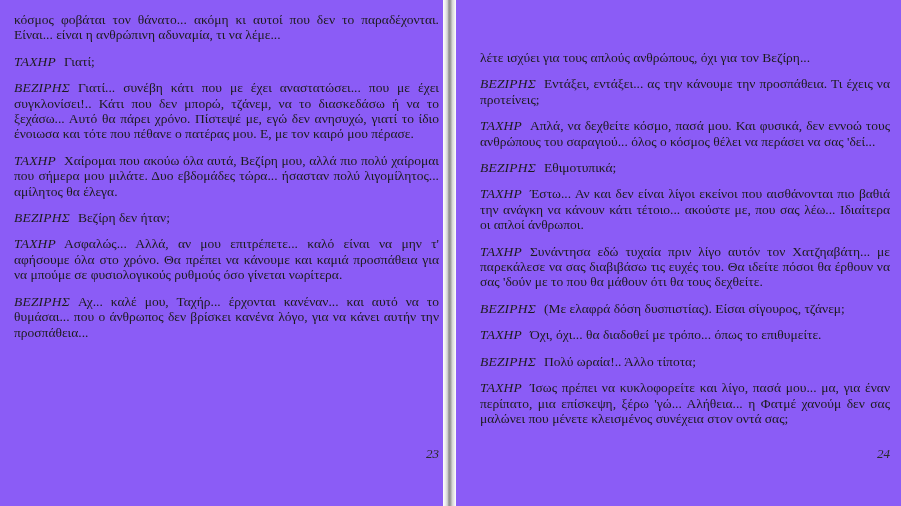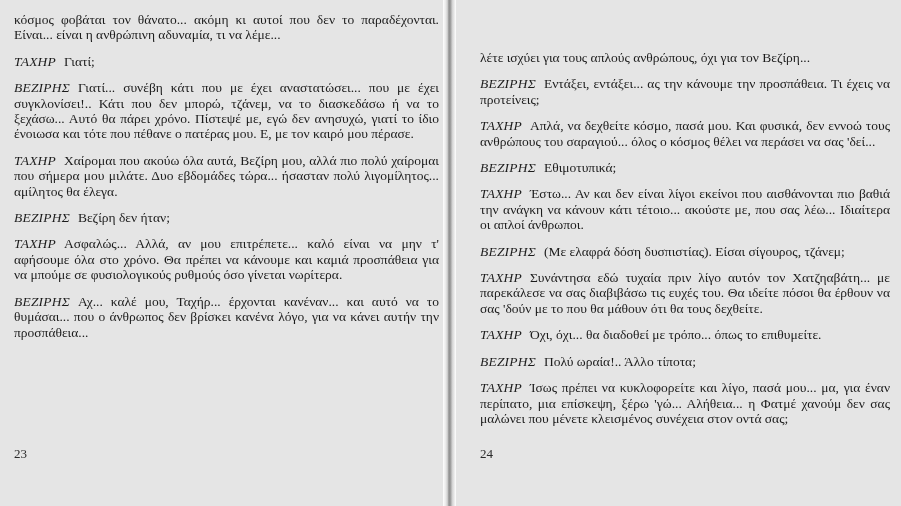--- a/index.html
+++ b/index.html
@@ -11,21 +11,21 @@
     width: 901px;
     height: 506px;
     position: relative;
     overflow: hidden;
     font-family: "Liberation Serif", "DejaVu Serif", serif;
     color: #1c1c1c;
   }
   .spread {
     position: absolute;
     inset: 0;
-    background: #e5e5e5;
+    background: #8b5cf6;
   }
   .page {
     position: absolute;
     top: 0;
     height: 506px;
   }
   .page-left  { left: 14px;  width: 425px; }
   .page-right { left: 480px; width: 410px; }
   .text-block { position: absolute; left: 0; right: 0; }
   .page-left  .text-block { top: 12px; }
@@ -42,23 +42,24 @@
     letter-spacing: 0.2px;
     white-space: nowrap;
     font-style: italic;
   }
   .speaker:empty { padding-right: 0; }
   .page-number {
     position: absolute;
     top: 446px;
     left: 0;
     right: 0;
-    text-align: left;
+    text-align: right;
     font-size: 13px;
     color: #2a2a2a;
+    font-style: italic;
   }
   .gutter {
     position: absolute;
     left: 443px;
     top: 0;
     width: 13px;
     height: 506px;
     background: linear-gradient(
       to right,
       #ffffff 0%,
@@ -91,22 +92,22 @@
 
   <div class="gutter"></div>
 
   <div class="page page-right">
     <div class="text-block">
       <p class="para"><span class="speaker"></span><span class="dialogue">λέτε ισχύει για τους απλούς ανθρώπους, όχι για τον Βεζίρη...</span></p>
       <p class="para"><span class="speaker">ΒΕΖΙΡΗΣ</span><span class="dialogue">Εντάξει, εντάξει... ας την κάνουμε την προσπάθεια. Τι έχεις να προτείνεις;</span></p>
       <p class="para"><span class="speaker">ΤΑΧΗΡ</span><span class="dialogue">Απλά, να δεχθείτε κόσμο, πασά μου. Και φυσικά, δεν εννοώ τους ανθρώπους του σαραγιού... όλος ο κόσμος θέλει να περάσει να σας 'δεί...</span></p>
       <p class="para"><span class="speaker">ΒΕΖΙΡΗΣ</span><span class="dialogue">Εθιμοτυπικά;</span></p>
       <p class="para"><span class="speaker">ΤΑΧΗΡ</span><span class="dialogue">Έστω... Αν και δεν είναι λίγοι εκείνοι που αισθάνονται πιο βαθιά την ανάγκη να κάνουν κάτι τέτοιο... ακούστε με, που σας λέω... Ιδιαίτερα οι απλοί άνθρωποι.</span></p>
+      <p class="para"><span class="speaker">ΤΑΧΗΡ</span><span class="dialogue">Συνάντησα εδώ τυχαία πριν λίγο αυτόν τον Χατζηαβάτη... με παρεκάλεσε να σας διαβιβάσω τις ευχές του. Θα ιδείτε πόσοι θα έρθουν να σας 'δούν με το που θα μάθουν ότι θα τους δεχθείτε.</span></p>
       <p class="para"><span class="speaker">ΒΕΖΙΡΗΣ</span><span class="dialogue">(Με ελαφρά δόση δυσπιστίας). Είσαι σίγουρος, τζάνεμ;</span></p>
-      <p class="para"><span class="speaker">ΤΑΧΗΡ</span><span class="dialogue">Συνάντησα εδώ τυχαία πριν λίγο αυτόν τον Χατζηαβάτη... με παρεκάλεσε να σας διαβιβάσω τις ευχές του. Θα ιδείτε πόσοι θα έρθουν να σας 'δούν με το που θα μάθουν ότι θα τους δεχθείτε.</span></p>
       <p class="para"><span class="speaker">ΤΑΧΗΡ</span><span class="dialogue">Όχι, όχι... θα διαδοθεί με τρόπο... όπως το επιθυμείτε.</span></p>
       <p class="para"><span class="speaker">ΒΕΖΙΡΗΣ</span><span class="dialogue">Πολύ ωραία!.. Άλλο τίποτα;</span></p>
       <p class="para"><span class="speaker">ΤΑΧΗΡ</span><span class="dialogue">Ίσως πρέπει να κυκλοφορείτε και λίγο, πασά μου... μα, για έναν περίπατο, μια επίσκεψη, ξέρω 'γώ... Αλήθεια... η Φατμέ χανούμ δεν σας μαλώνει που μένετε κλεισμένος συνέχεια στον οντά σας;</span></p>
     </div>
     <div class="page-number">24</div>
   </div>
 
 </div>
 
 </body></html>

